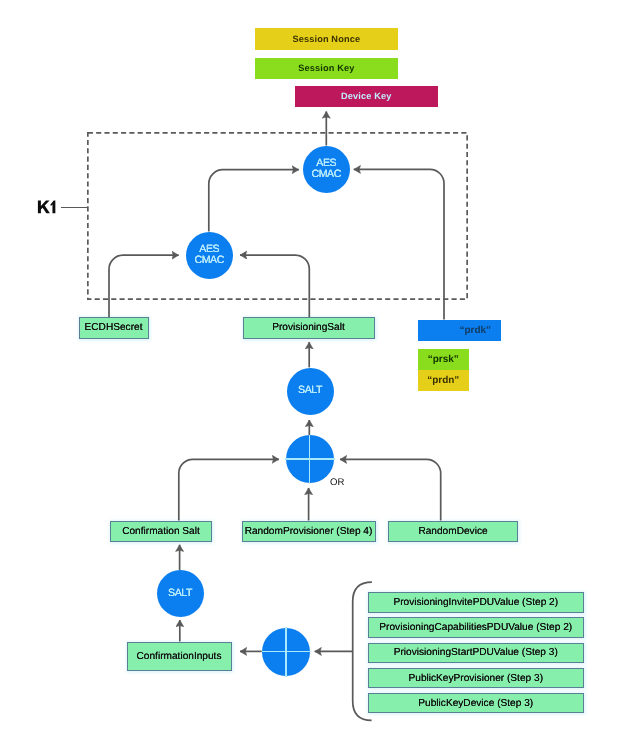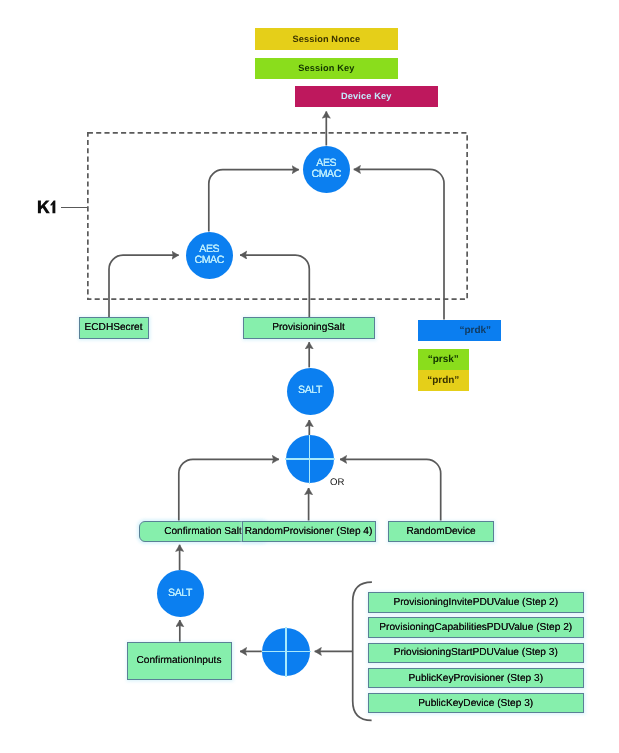--- a/index.html
+++ b/index.html
@@ -49,25 +49,25 @@
   
   .xor{position:absolute;border-radius:50%;background:#0b7ef0;}
   .xor::before,.xor::after{content:"";position:absolute;background:#a8e9fc;}
   .xor::before{left:50%;top:-1px;width:1.6px;height:calc(100% + 2px);margin-left:-0.8px;}
   .xor::after{top:50%;left:-1px;height:1.6px;width:calc(100% + 2px);margin-top:-0.8px;}
   .xor-top{left:285.5px;top:435px;width:48px;height:48px;}
   .xor-bot{left:262px;top:627.5px;width:48px;height:48px;}
   .or-label{position:absolute;left:330px;top:478.3px;font-size:9.6px;color:#111;line-height:10px;}
 
   
-  .rb0{left:139px;top:520.5px;width:128px;height:21px;border-radius:6px;}
+  .rb0{left:110px;top:520.5px;width:102px;height:21px;}
   .rb1{left:241.5px;top:520.5px;width:134px;height:21px;}
-  .rb2{left:388px;top:520.5px;width:106px;height:21px;}
+  .rb2{left:388px;top:520.5px;width:130px;height:21px;}
 
-  .nb-cinputs{left:126.5px;top:641.5px;width:105px;height:38px;text-align:right;}
+  .nb-cinputs{left:126.5px;top:641.5px;width:105px;height:29px;text-align:right;}
 
   
   .bi0,.bi1,.bi2,.bi3,.bi4{left:367.5px;width:216.5px;height:20.6px;}
   .bi0{top:592.3px;}
   .bi1{top:617.1px;}
   .bi2{top:642.5px;}
   .bi3{top:667.9px;}
   .bi4{top:692.8px;}
 </style>
 </head>

